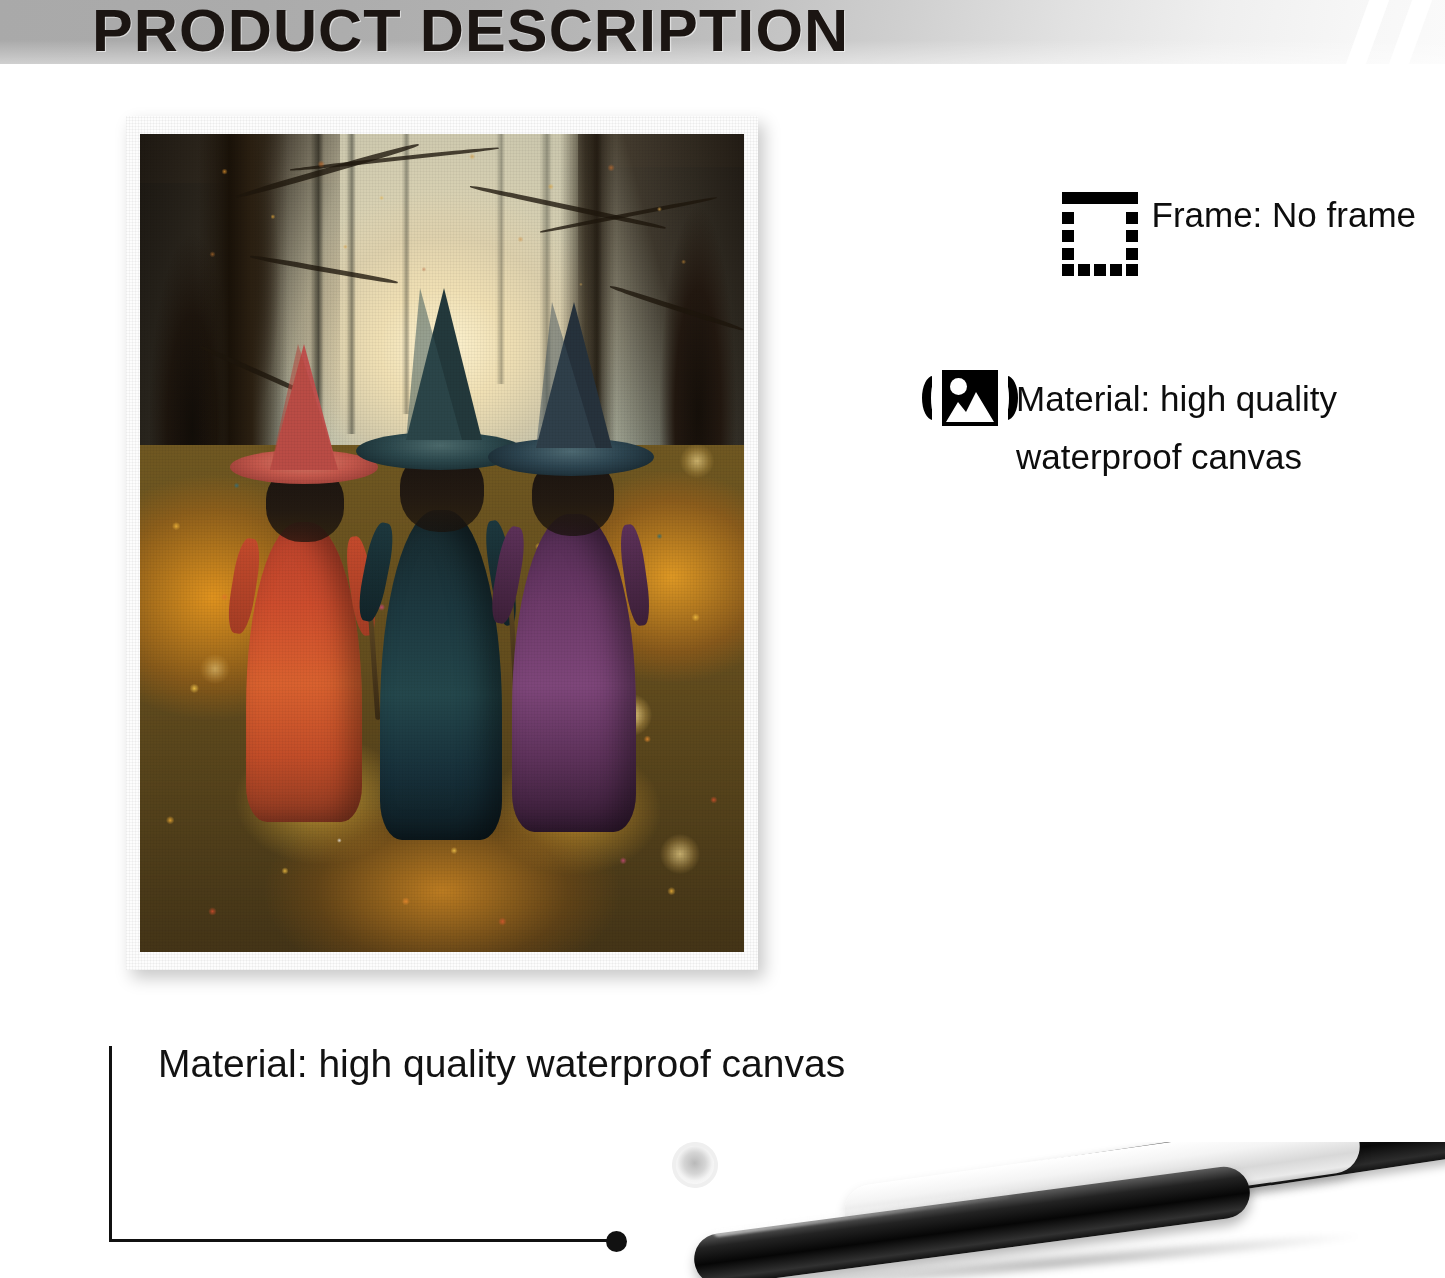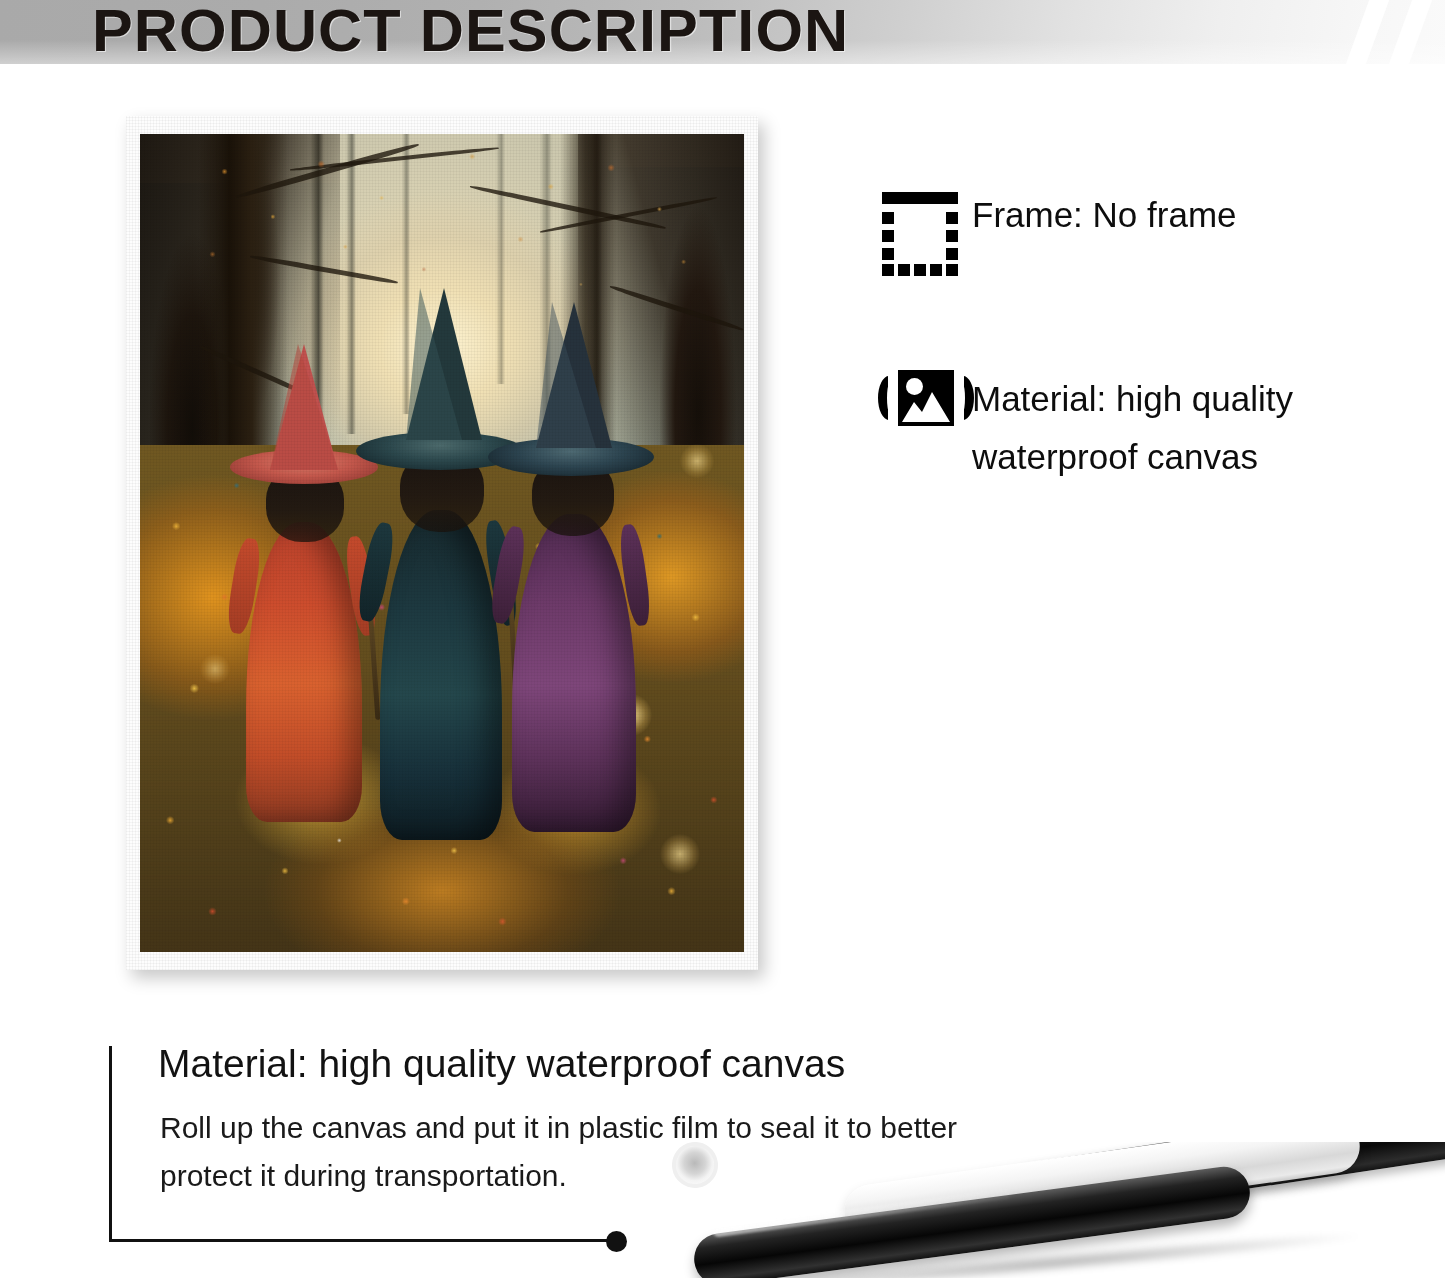--- a/index.html
+++ b/index.html
@@ -241,20 +241,21 @@
   
   #spec-list {
     position: absolute;
     left: 876px; top: 180px;
     width: 540px;
   }
   .spec-row {
     display: flex;
     align-items: flex-start;
     margin-bottom: 96px;
+    justify-content: flex-end;
   }
   .spec-icon {
     flex: 0 0 96px;
     width: 96px; height: 88px;
     position: relative;
   }
   .spec-text {
     font-size: 35px;
     line-height: 58px;
     color: #0d0d0d;
@@ -512,21 +513,20 @@
       <div class="spec-text">Material: high quality waterproof canvas</div>
     </div>
 
   </div>
 
   <div id="bracket-v"></div>
   <div id="bracket-h"></div>
   <div id="bracket-dot"></div>
 
   <div id="bottom-heading">Material: high quality waterproof canvas</div>
-  <div id="bottom-body">Roll up the canvas and put it in plastic film to seal it to better protect it during transportation.</div>
 
   <div id="roll-wrap">
     <div class="roll" id="roll-shadow"></div>
     <div class="roll" id="roll-black-back"></div>
     <div class="roll" id="roll-white"></div>
     <div class="roll" id="roll-black-front"></div>
     <div class="roll" id="roll-black-sheen"></div>
     <div id="roll-white-end"></div>
   </div>
 

